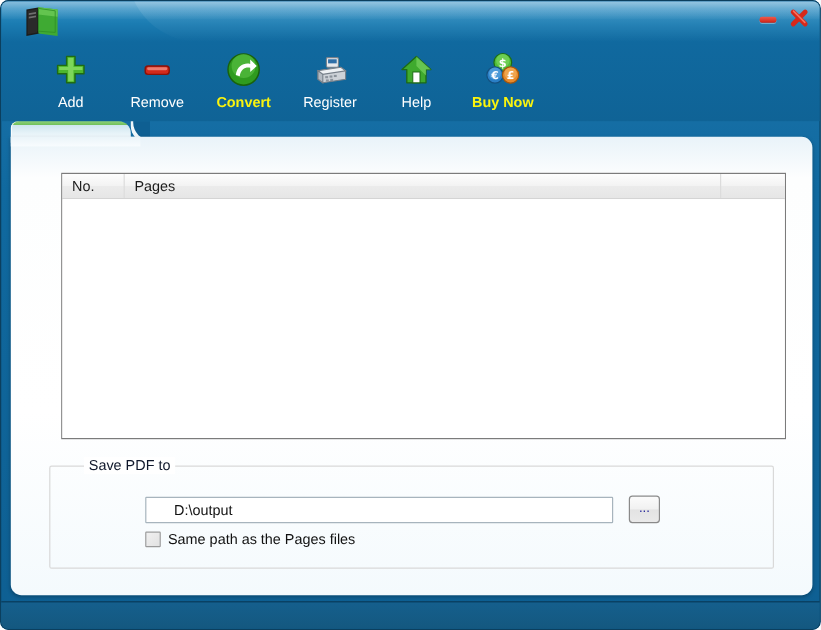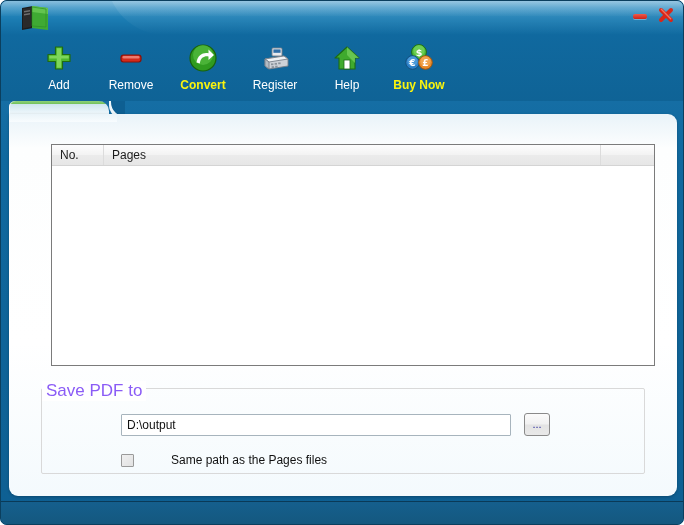--- a/index.html
+++ b/index.html
@@ -230,68 +230,67 @@
     left: 32px; top: 274px;
     width: 604px;
     height: 86px;
     border: 1px solid #d9d9d9;
     border-radius: 2px;
     box-sizing: border-box;
     background: transparent;
   }
   .group-title {
     position: absolute;
-    left: 0; top: -8px;
+    left: 28px; top: -8px;
     padding: 0 4px;
     background: #ffffff;
-    font-size: 17px;
-    color: #8b5cf6;
+    font-size: 12px;
+    color: #0f172a;
     white-space: nowrap;
   }
   .path-row {
     position: absolute;
     left: 79px; top: 24px;
     display: flex;
     align-items: center;
   }
   .path-input {
     width: 390px;
     height: 22px;
     box-sizing: border-box;
     border: 1px solid #a7b4bd;
     background: #ffffff;
     font-family: "Liberation Sans", sans-serif;
     font-size: 12px;
     color: #111111;
-    padding: 0 5px;
+    padding: 0 23px;
     outline: none;
     border-radius: 1px;
   }
   .browse-btn {
     margin-left: 13px;
     width: 26px;
     height: 23px;
     box-sizing: border-box;
     border: 1px solid #8a8a8a;
     border-radius: 3px;
     background: linear-gradient(180deg,#fbfbfb 0%,#f1f1f1 48%,#e3e3e3 52%,#e9e9e9 100%);
     font-family: "Liberation Sans", sans-serif;
     font-size: 11px;
     color: #24249a;
     line-height: 13px;
     cursor: pointer;
     padding: 0;
   }
   .check-row {
     position: absolute;
-    left: 79px; top: 64px;
-    display: flex;
-    align-items: center;
-    cursor: pointer;
-    gap: 31px;
+    left: 79px; top: 53px;
+    display: flex;
+    align-items: center;
+    cursor: pointer;
   }
   .checkbox {
     width: 13px; height: 13px;
     box-sizing: border-box;
     border: 1px solid #9a9a9a;
     background: linear-gradient(135deg,#f0f0f0,#e2e2e2);
     border-radius: 1px;
   }
   .check-label {
     margin-left: 6px;

